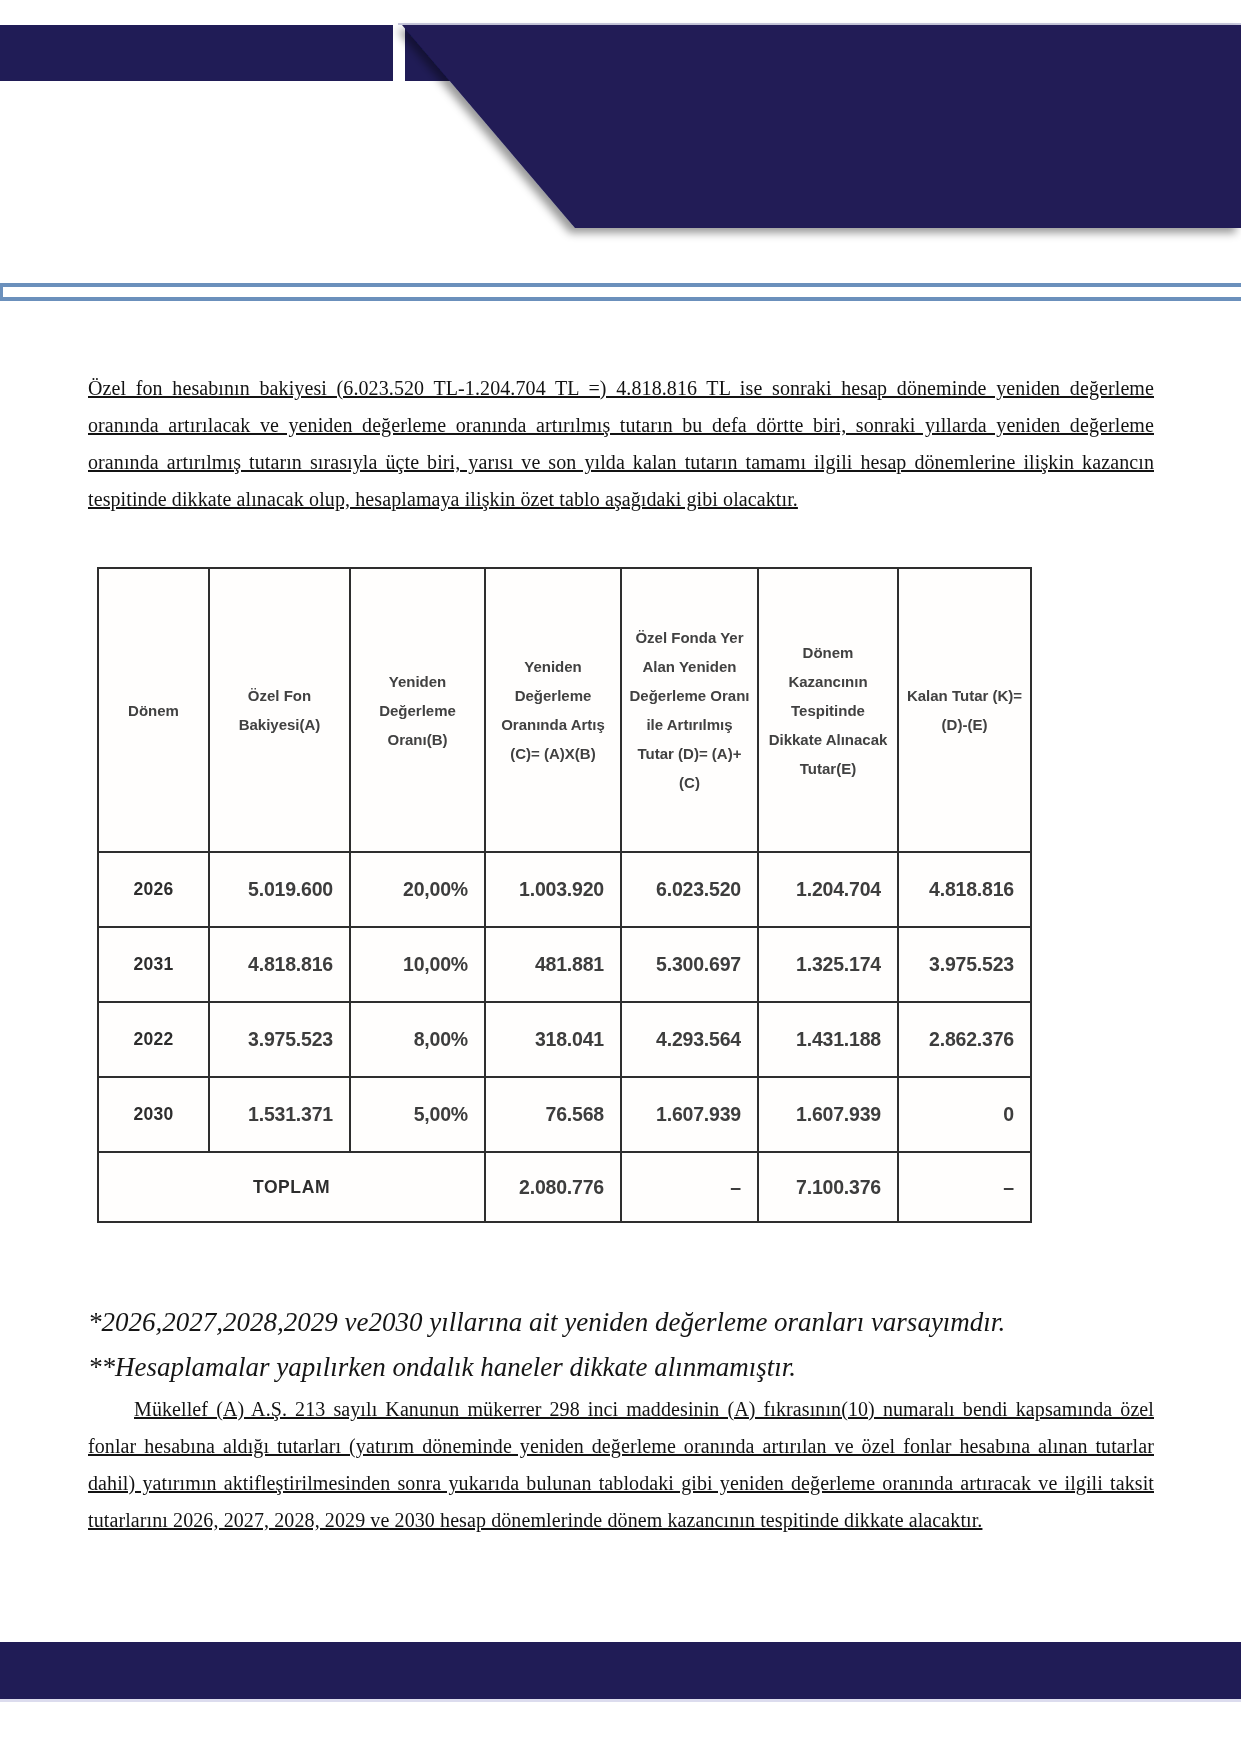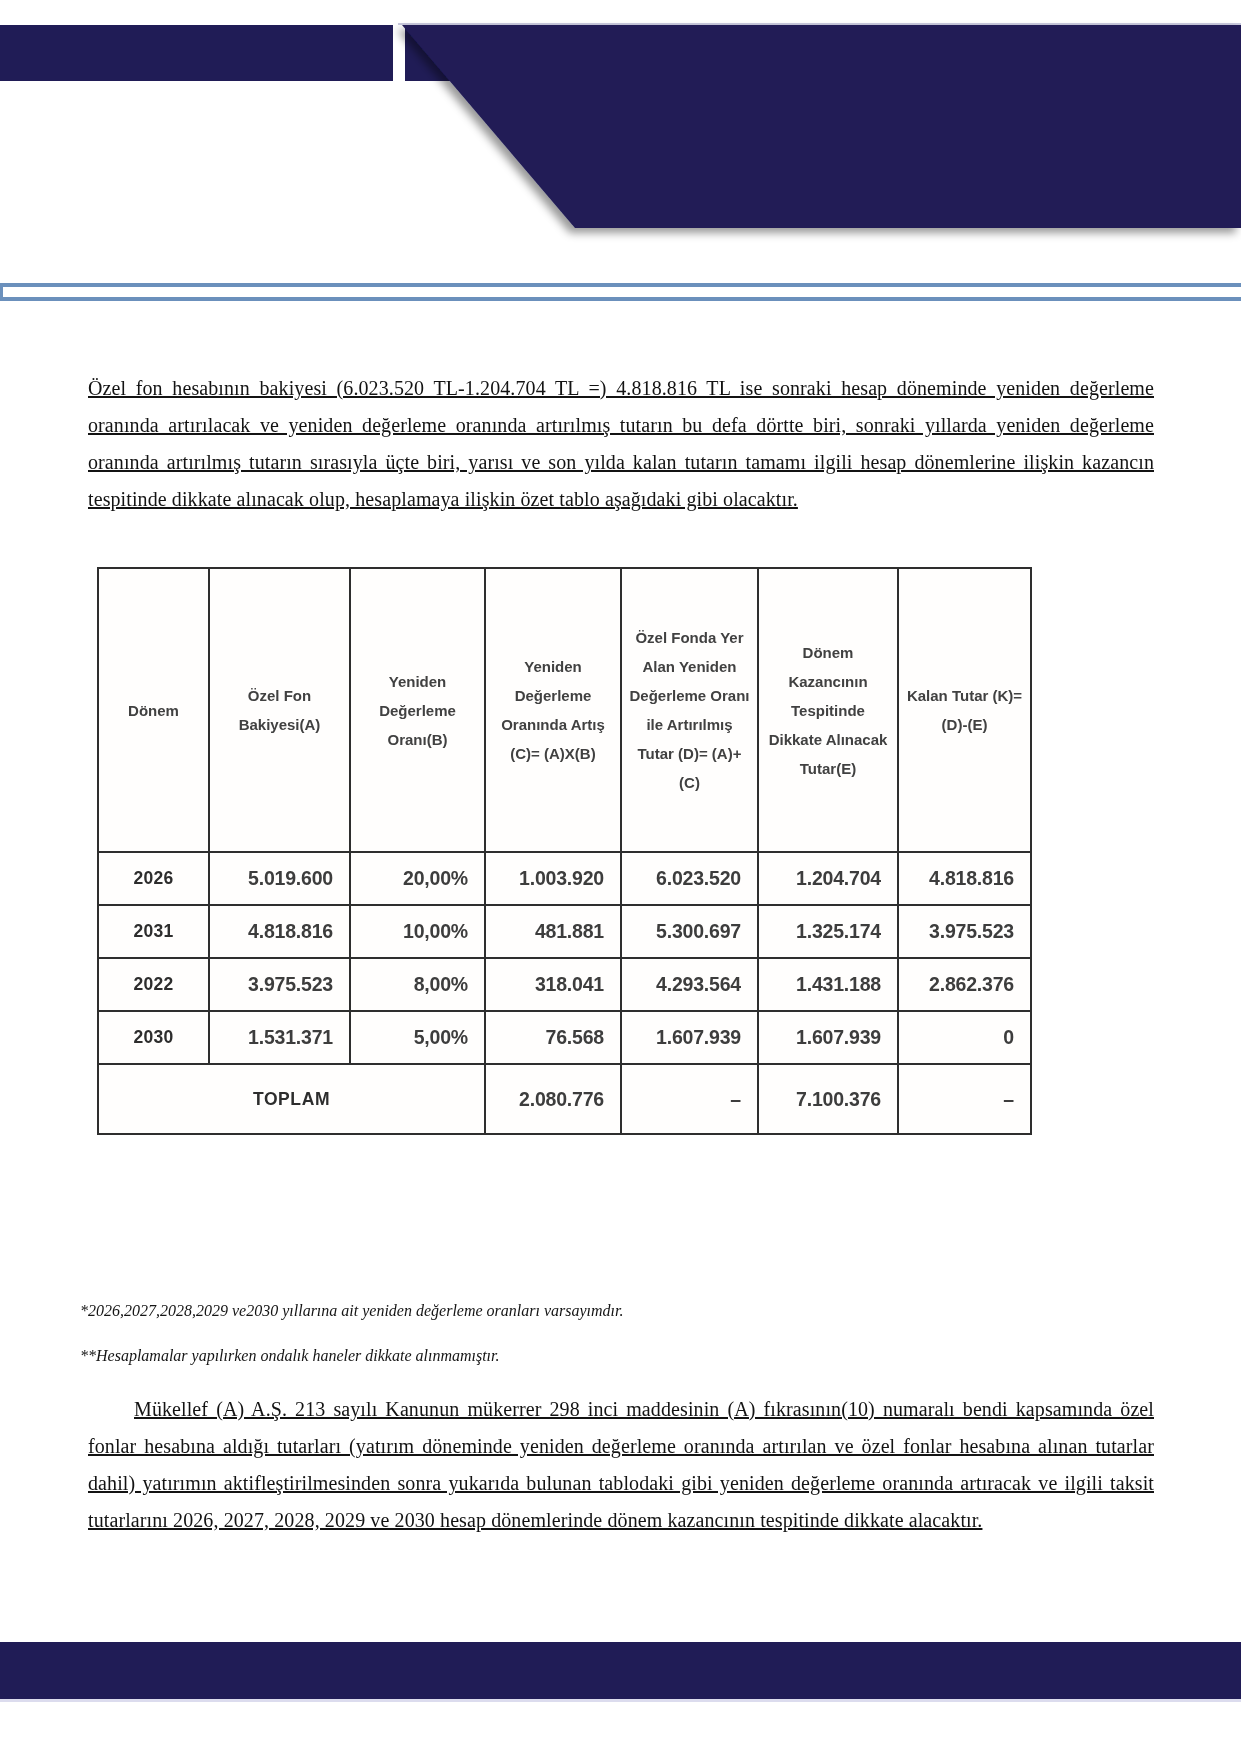--- a/index.html
+++ b/index.html
@@ -20,42 +20,42 @@
     box-sizing:border-box;
   }
   
   .para{
     position:absolute;left:88px;width:1066px;text-align:justify;
     font-size:20px;line-height:37px;color:#131313;letter-spacing:0.1px;text-decoration:underline;
   }
   .para-intro{top:350px;}
   .para-closing{top:1371px;text-indent:46px;}
   .footnote{
-    position:absolute;left:80px;width:1066px;font-style:italic;
-    font-size:16px;line-height:28px;color:#151515;
+    position:absolute;left:88px;width:1066px;font-style:italic;
+    font-size:27px;line-height:28px;color:#151515;
   }
   .footnote-1{top:1281px;}
   .footnote-2{top:1326px;}
   
   table.calc{
     position:absolute;left:97px;top:567px;width:933px;
     border-collapse:collapse;table-layout:fixed;
     font-family:"Liberation Sans",sans-serif;background:#fffefd;
   }
   table.calc col.c1{width:111px;} table.calc col.c2{width:141px;}
   table.calc col.c3{width:135px;} table.calc col.c4{width:136px;}
   table.calc col.c5{width:137px;} table.calc col.c6{width:140px;}
   table.calc col.c7{width:133px;}
   table.calc th,table.calc td{border:2px solid #2e2e2e;vertical-align:middle;}
   table.calc thead tr{height:284px;}
   table.calc th{
     font-size:15px;line-height:29px;font-weight:700;color:#414141;
     text-align:center;padding:4px 6px;
   }
-  table.calc tbody tr{height:53px;}
+  table.calc tbody tr{height:75px;}
   table.calc tr.total-row{height:70px;}
   td.year{
     text-align:center;font-weight:700;font-size:17.5px;color:#2d2d2d;letter-spacing:0.3px;
   }
   td.num{
     text-align:right;padding-right:16px;font-weight:600;font-size:19.5px;
     color:#3d3d3d;letter-spacing:-0.2px;
   }
   td.total-label{
     text-align:center;font-weight:700;font-size:17.5px;color:#2d2d2d;letter-spacing:0.6px;

